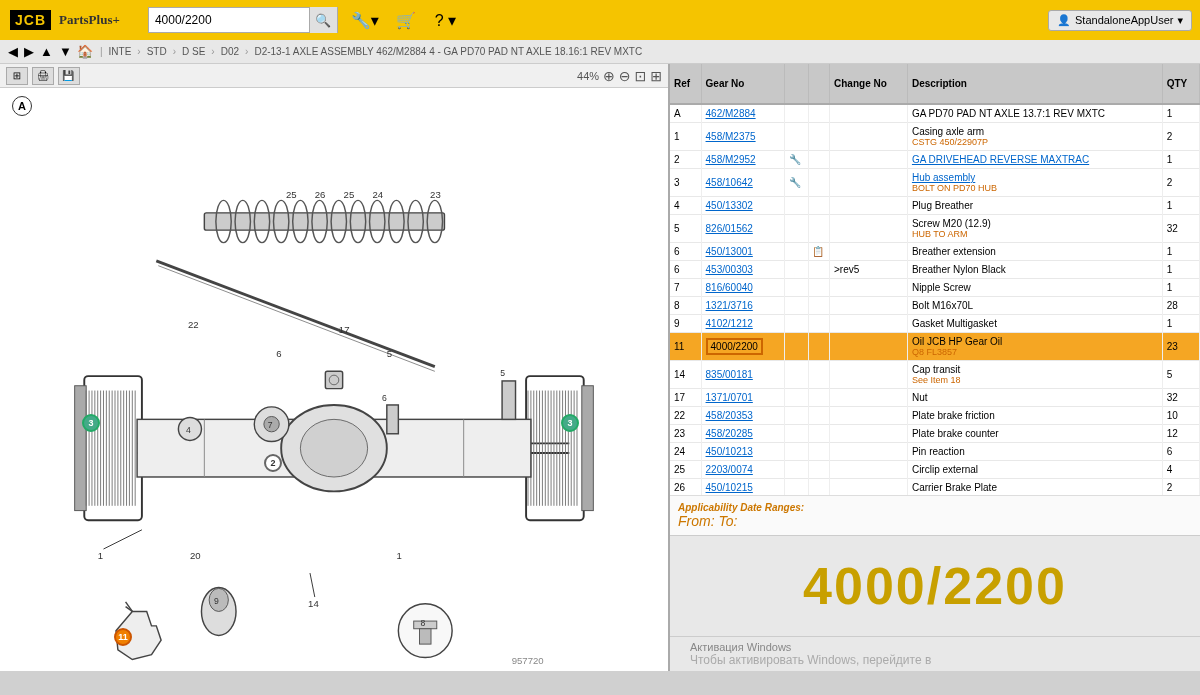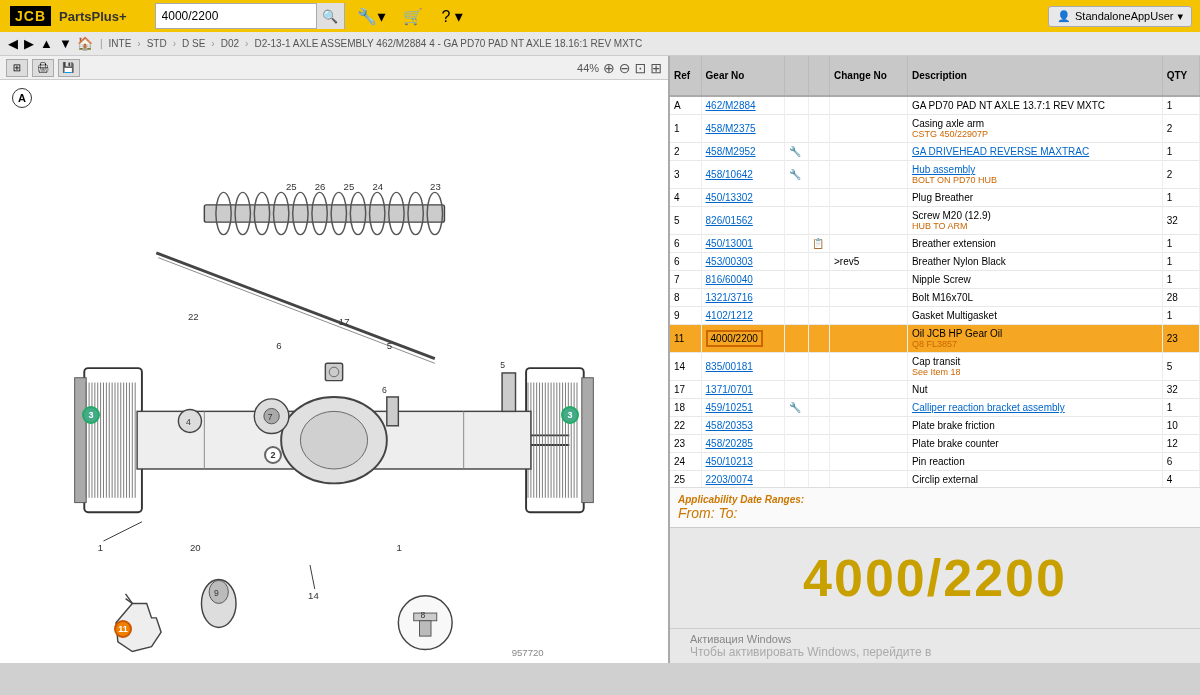--- a/index.html
+++ b/index.html
@@ -1,21 +1,21 @@
 <!DOCTYPE html>
 <html><head>
   <meta charset="utf-8">
   <style>
     * { margin: 0; padding: 0; box-sizing: border-box; }
     body { font-family: Arial, sans-serif; font-size: 11px; background: #d0d0d0; width: 1200px; height: 695px; overflow: hidden; }
 
     
     #topbar {
       background: #f5c400;
-      height: 32px;
+      height: 40px;
       display: flex;
       align-items: center;
       padding: 0 8px;
       gap: 8px;
     }
     #logo-area {
       display: flex;
       align-items: center;
       gap: 6px;
     }
@@ -25,20 +25,21 @@
       font-weight: 900;
       font-size: 14px;
       padding: 2px 5px;
       border: 2px solid #f5c400;
       letter-spacing: 1px;
     }
     #parts-plus {
       font-weight: bold;
       font-size: 13px;
       color: #333;
+      font-family: Liberation Serif, serif;
     }
     #search-container {
       display: flex;
       align-items: center;
       background: white;
       border: 1px solid #aaa;
       margin-left: 20px;
       height: 26px;
     }
     #search-input {
@@ -612,29 +613,20 @@
             <tr>
               <td>17</td>
               <td><span class="part-link">1371/0701</span></td>
               <td></td>
               <td></td>
               <td></td>
               <td>Nut</td>
               <td>32</td>
             </tr>
             <tr>
-              <td>18</td>
-              <td><span class="part-link">459/10251</span></td>
-              <td><span class="wrench-icon">🔧</span></td>
-              <td></td>
-              <td></td>
-              <td><span class="part-link">Calliper reaction bracket assembly</span></td>
-              <td>1</td>
-            </tr>
-            <tr>
               <td>22</td>
               <td><span class="part-link">458/20353</span></td>
               <td></td>
               <td></td>
               <td></td>
               <td>Plate brake friction</td>
               <td>10</td>
             </tr>
             <tr>
               <td>23</td>

